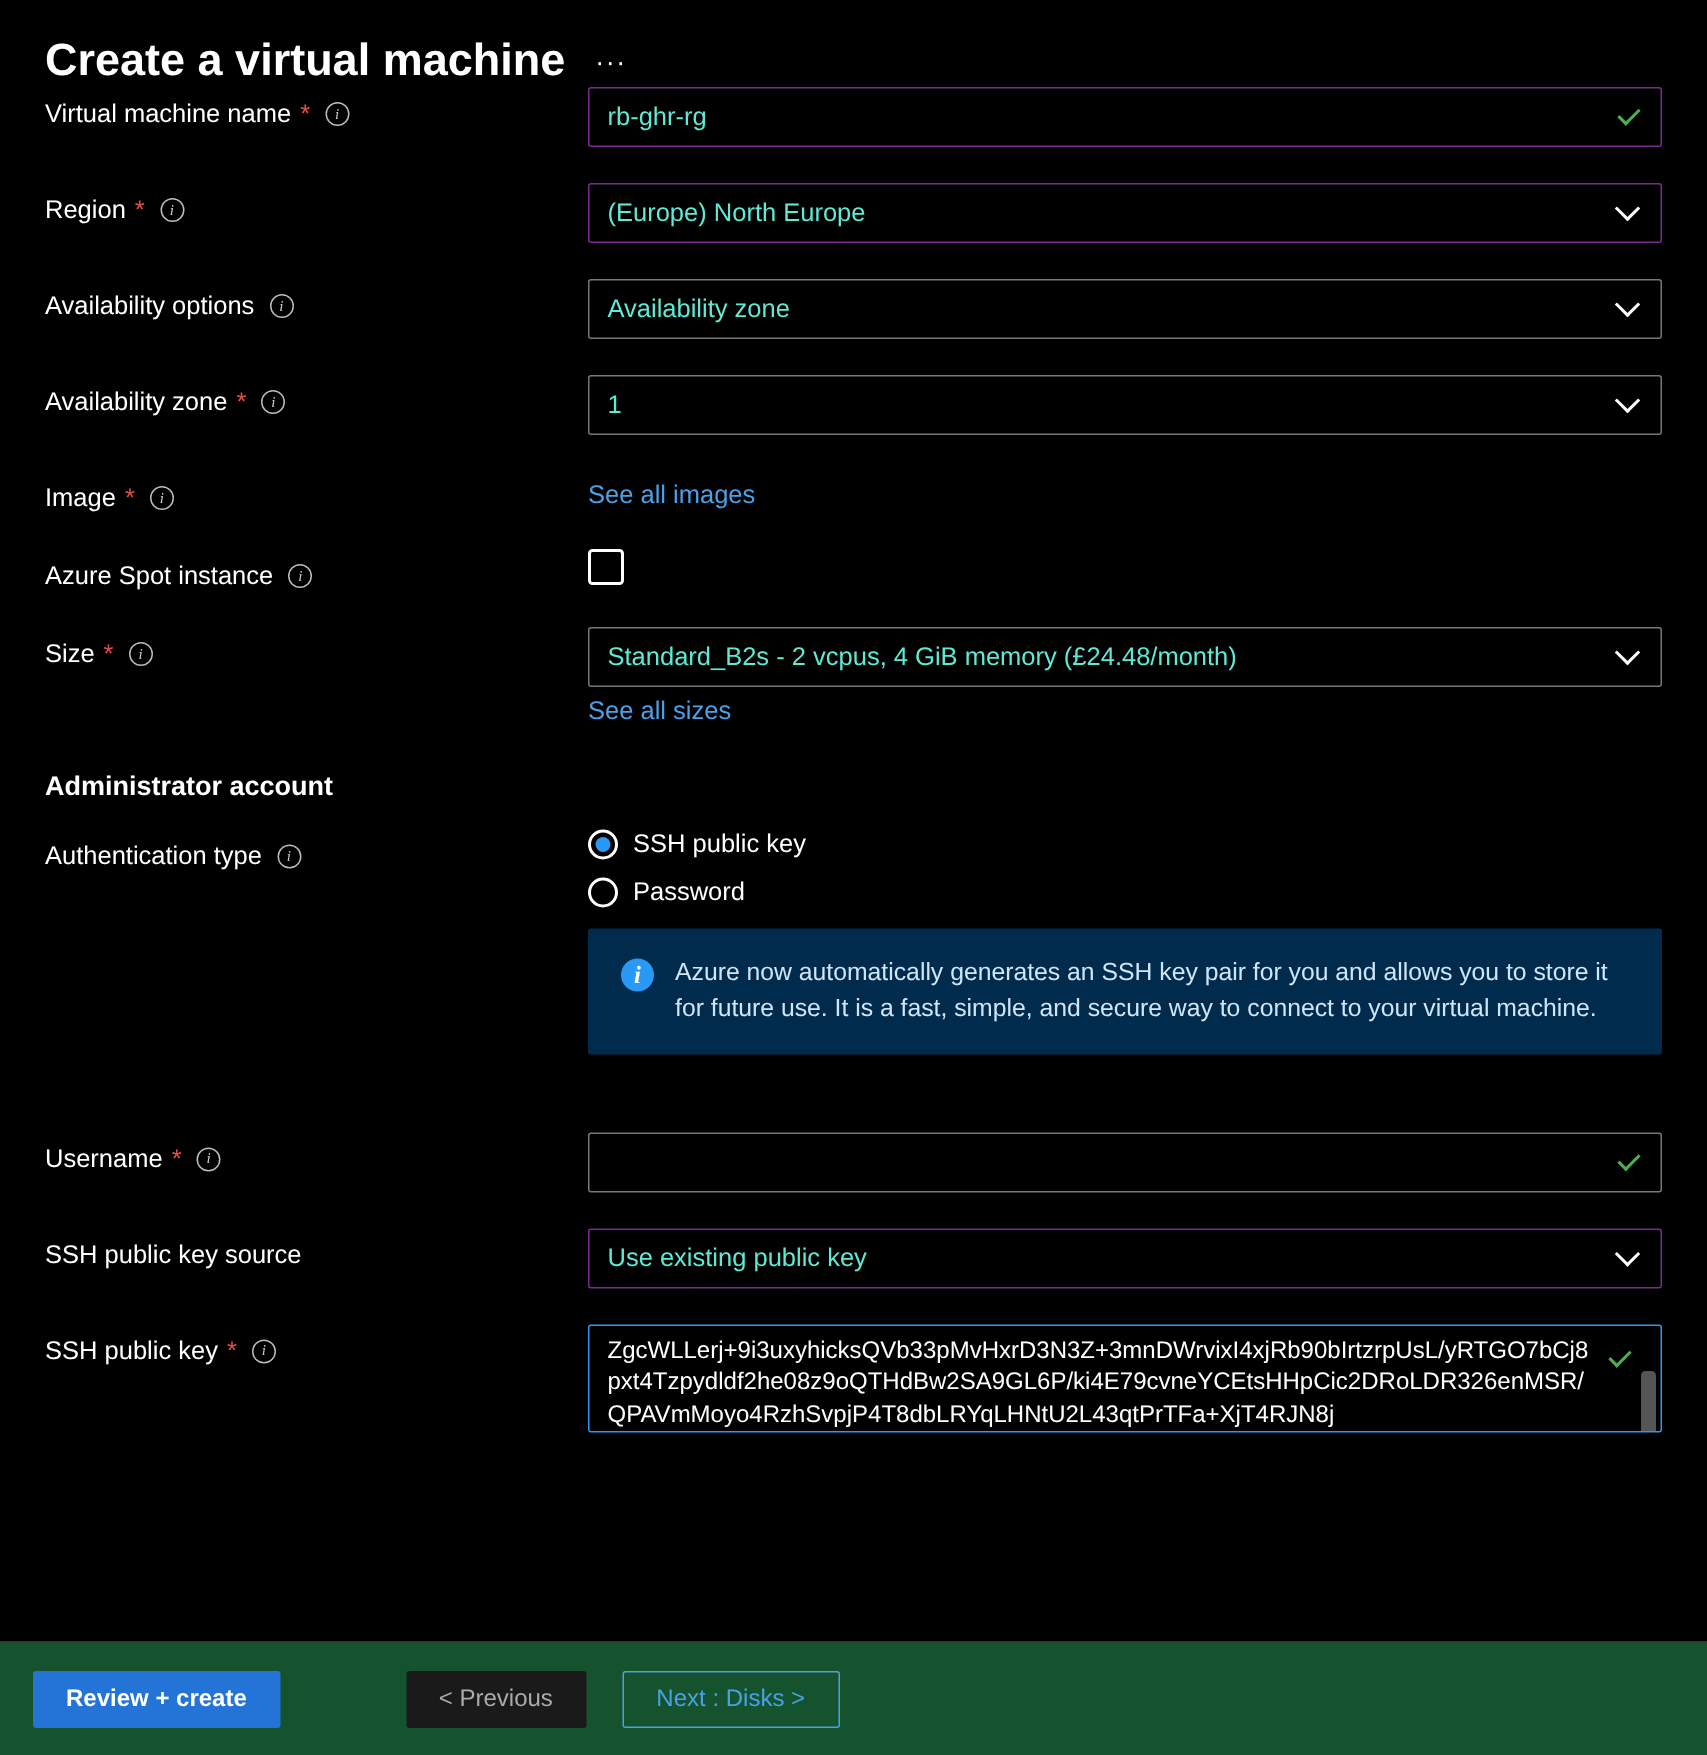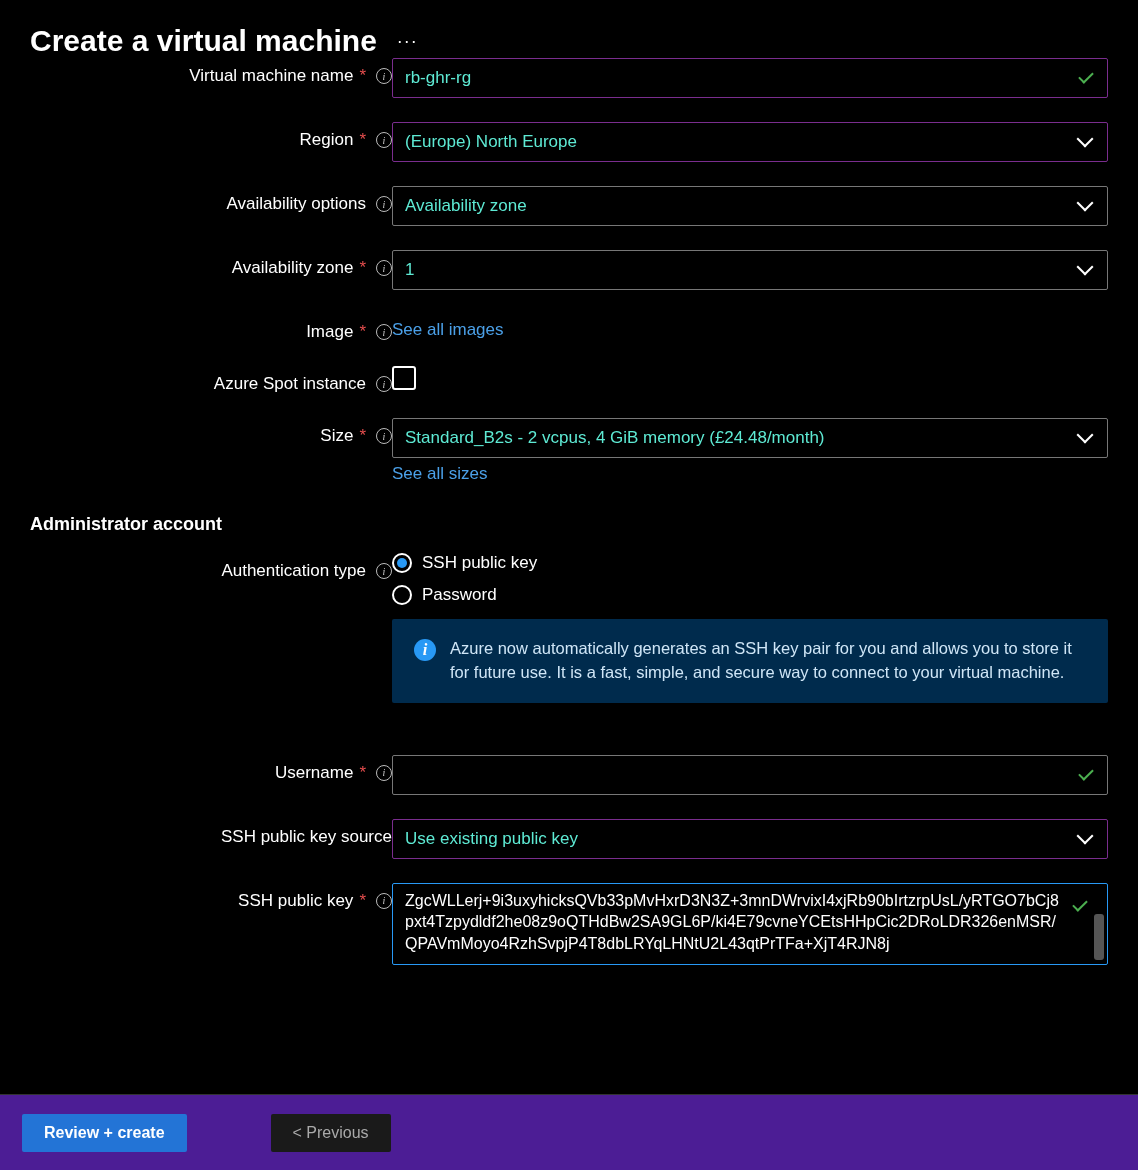--- a/index.html
+++ b/index.html
@@ -25,21 +25,20 @@
   }
   .label-col {
     width: 362px;
     flex-shrink: 0;
     display: flex;
     align-items: center;
     gap: 6px;
     padding-top: 8px;
     font-size: 17px;
     color: #fff;
-    justify-content: flex-end;
   }
   .req { color: #e64e4e; font-size: 17px; }
   .info-icon {
     width: 16px; height: 16px; border: 1px solid #bbb; border-radius: 50%;
     display: inline-flex; align-items: center; justify-content: center;
     font-size: 10px; color: #ccc; font-style: italic; font-family: Georgia, serif;
     cursor: pointer; margin-left: 4px;
   }
   .control-col { flex: 1; }
   .input-wrap {
@@ -112,35 +111,35 @@
     color: #fff; display: flex; align-items:center; justify-content:center;
     font-weight: bold; font-family: Georgia, serif; font-style: italic;
     flex-shrink: 0; margin-top: 2px;
   }
   .textarea-wrap {
     position: relative;
     border: 1px solid #2899f5;
     background: #000;
     border-radius: 2px;
     padding: 6px 40px 6px 12px;
-    height: 82px;
+    height: 72px;
     overflow: hidden;
   }
   .textarea-wrap .txt {
     font-size: 16px; color: #fff; word-break: break-all; line-height: 1.35;
     font-family: inherit;
   }
   .textarea-wrap .validate-check { right: 18px; top: 16px; transform: none; }
   .scrollbar { position: absolute; right: 3px; top: 30px; width: 10px; height: 46px; background: #555; border-radius: 3px; }
   .footer {
     position: absolute; bottom: 0; left: 0; right: 0;
     height: 76px; border-top: 1px solid #333;
     display: flex; align-items: center; gap: 24px;
     padding: 0 22px;
-    background: #4c1d95;
+    background: #14532d;
     margin-top: 12px;
   }
   .btn {
     height: 38px; padding: 0 22px; font-size: 16px; border-radius: 2px;
     display: inline-flex; align-items: center; justify-content: center;
     cursor: pointer; border: none;
   }
   .btn-primary { background: #2374d6; color: #fff; font-weight: 600; }
   .btn-ghost { background: #1a1a1a; color: #aaa; margin-left: 60px; }
   .btn-outline { background: transparent; color: #4ba0e8; border: 1px solid #4ba0e8; }
@@ -306,13 +305,14 @@
         <span class="scrollbar"></span>
       </div>
     </div>
   </div>
 
 </div>
 
 <div class="footer">
   <button class="btn btn-primary">Review + create</button>
   <button class="btn btn-ghost">&lt; Previous</button>
+  <button class="btn btn-outline">Next : Disks &gt;</button>
 </div>
 
 </body></html>

